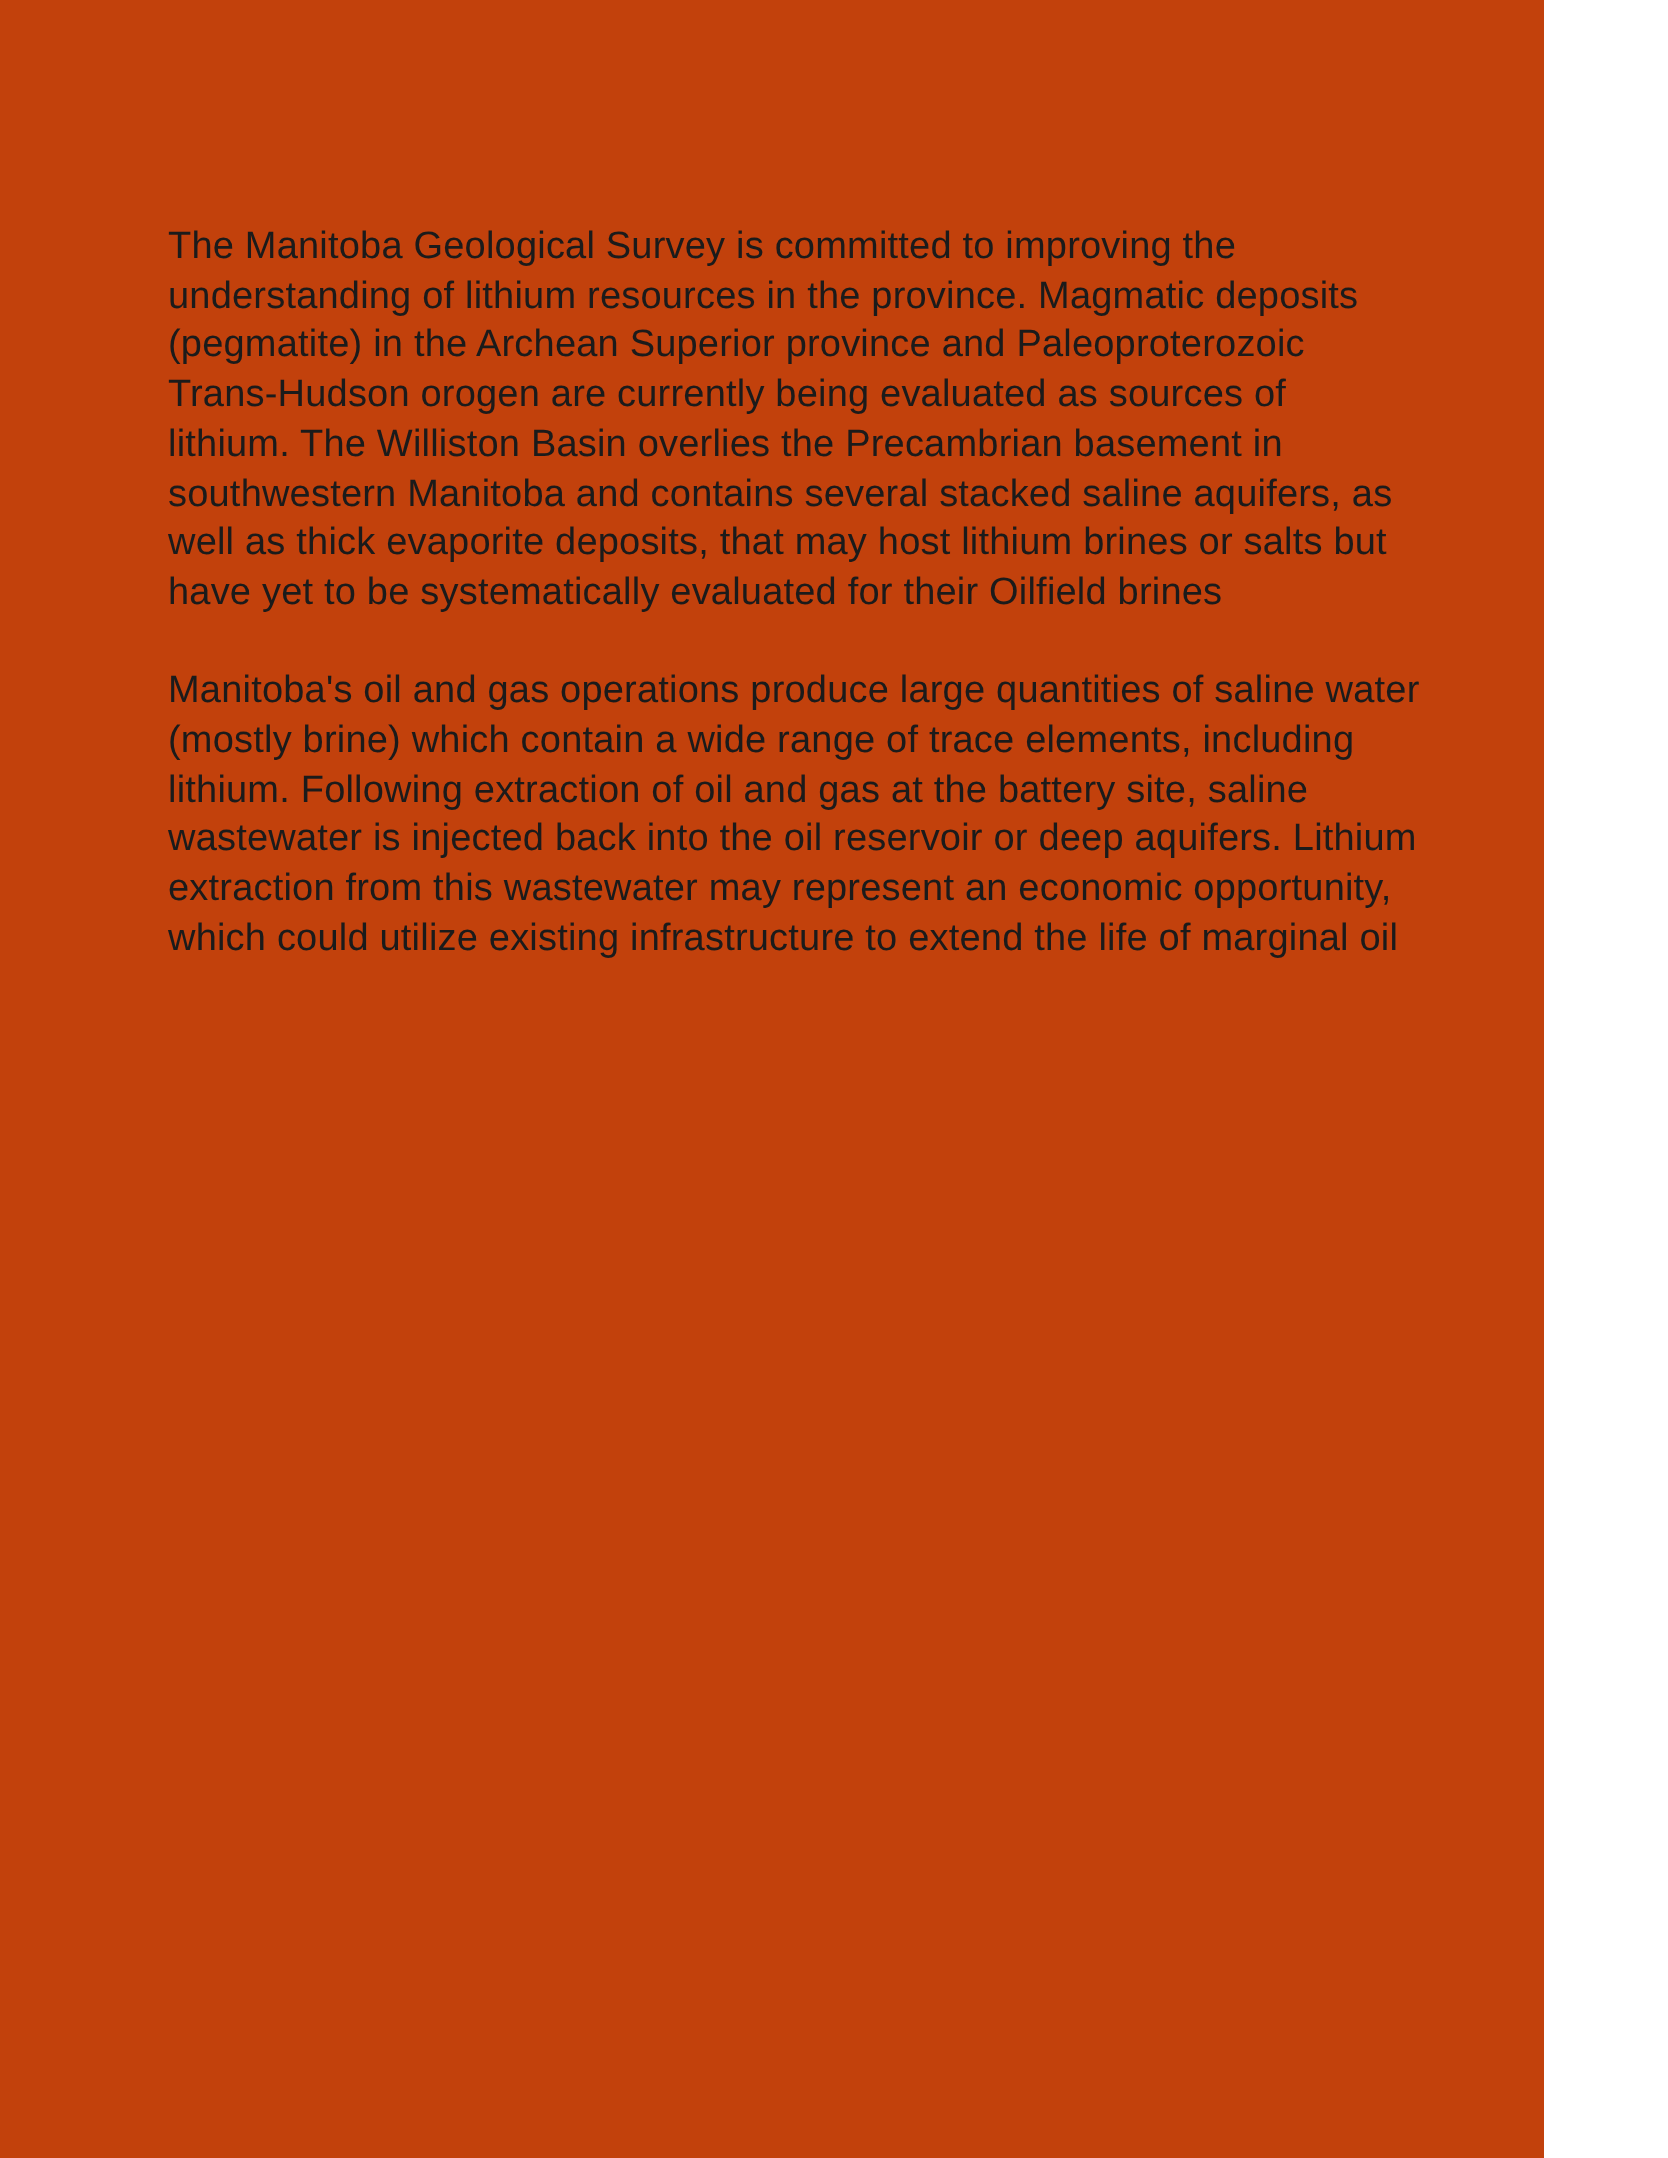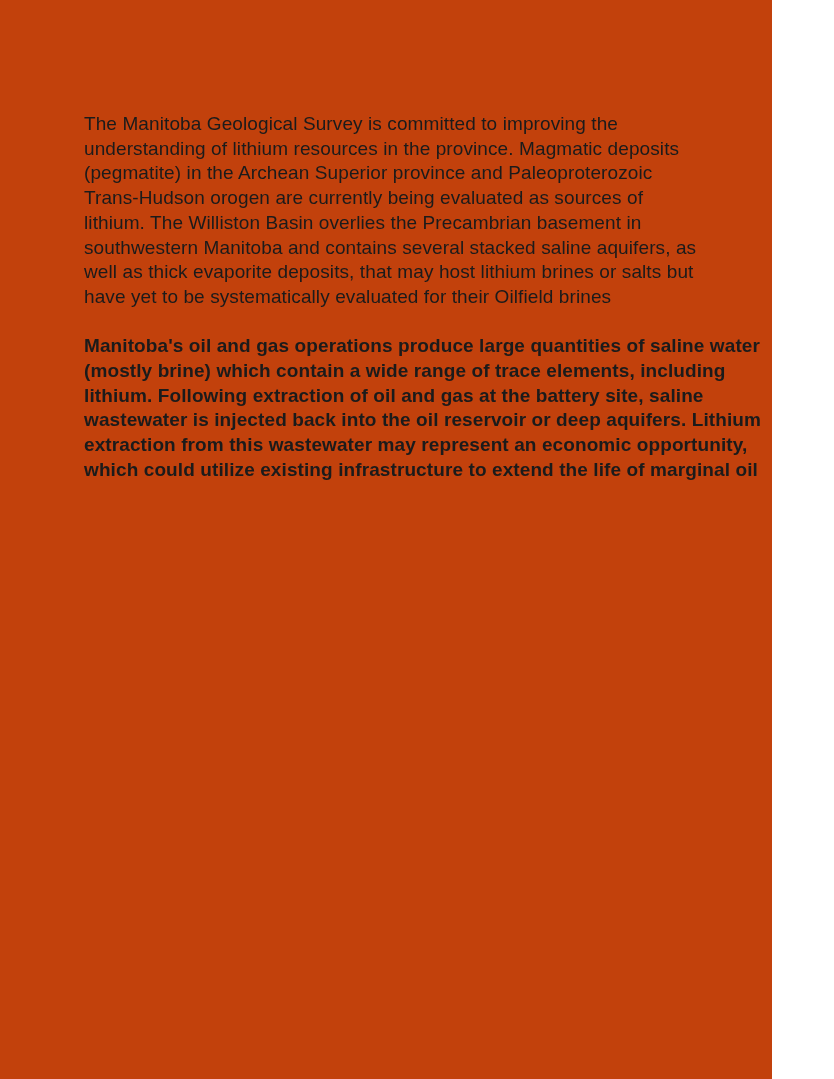--- a/index.html
+++ b/index.html
@@ -24,21 +24,20 @@
   .paragraph {
     margin: 0 0 24.7px 0;
     font-size: 19px;
     line-height: 24.7px;
     color: #1b1b1b;
     white-space: pre-line;
     letter-spacing: 0.1px;
   }
   .paragraph:last-child {
     margin-bottom: 16px;
-    font-weight: bold;
   }
 </style>
 </head>
 <body>
 
 <div class="page">
   <div class="text-block">
     <p class="paragraph">The Manitoba Geological Survey is committed to improving the
 understanding of lithium resources in the province. Magmatic deposits
 (pegmatite) in the Archean Superior province and Paleoproterozoic

